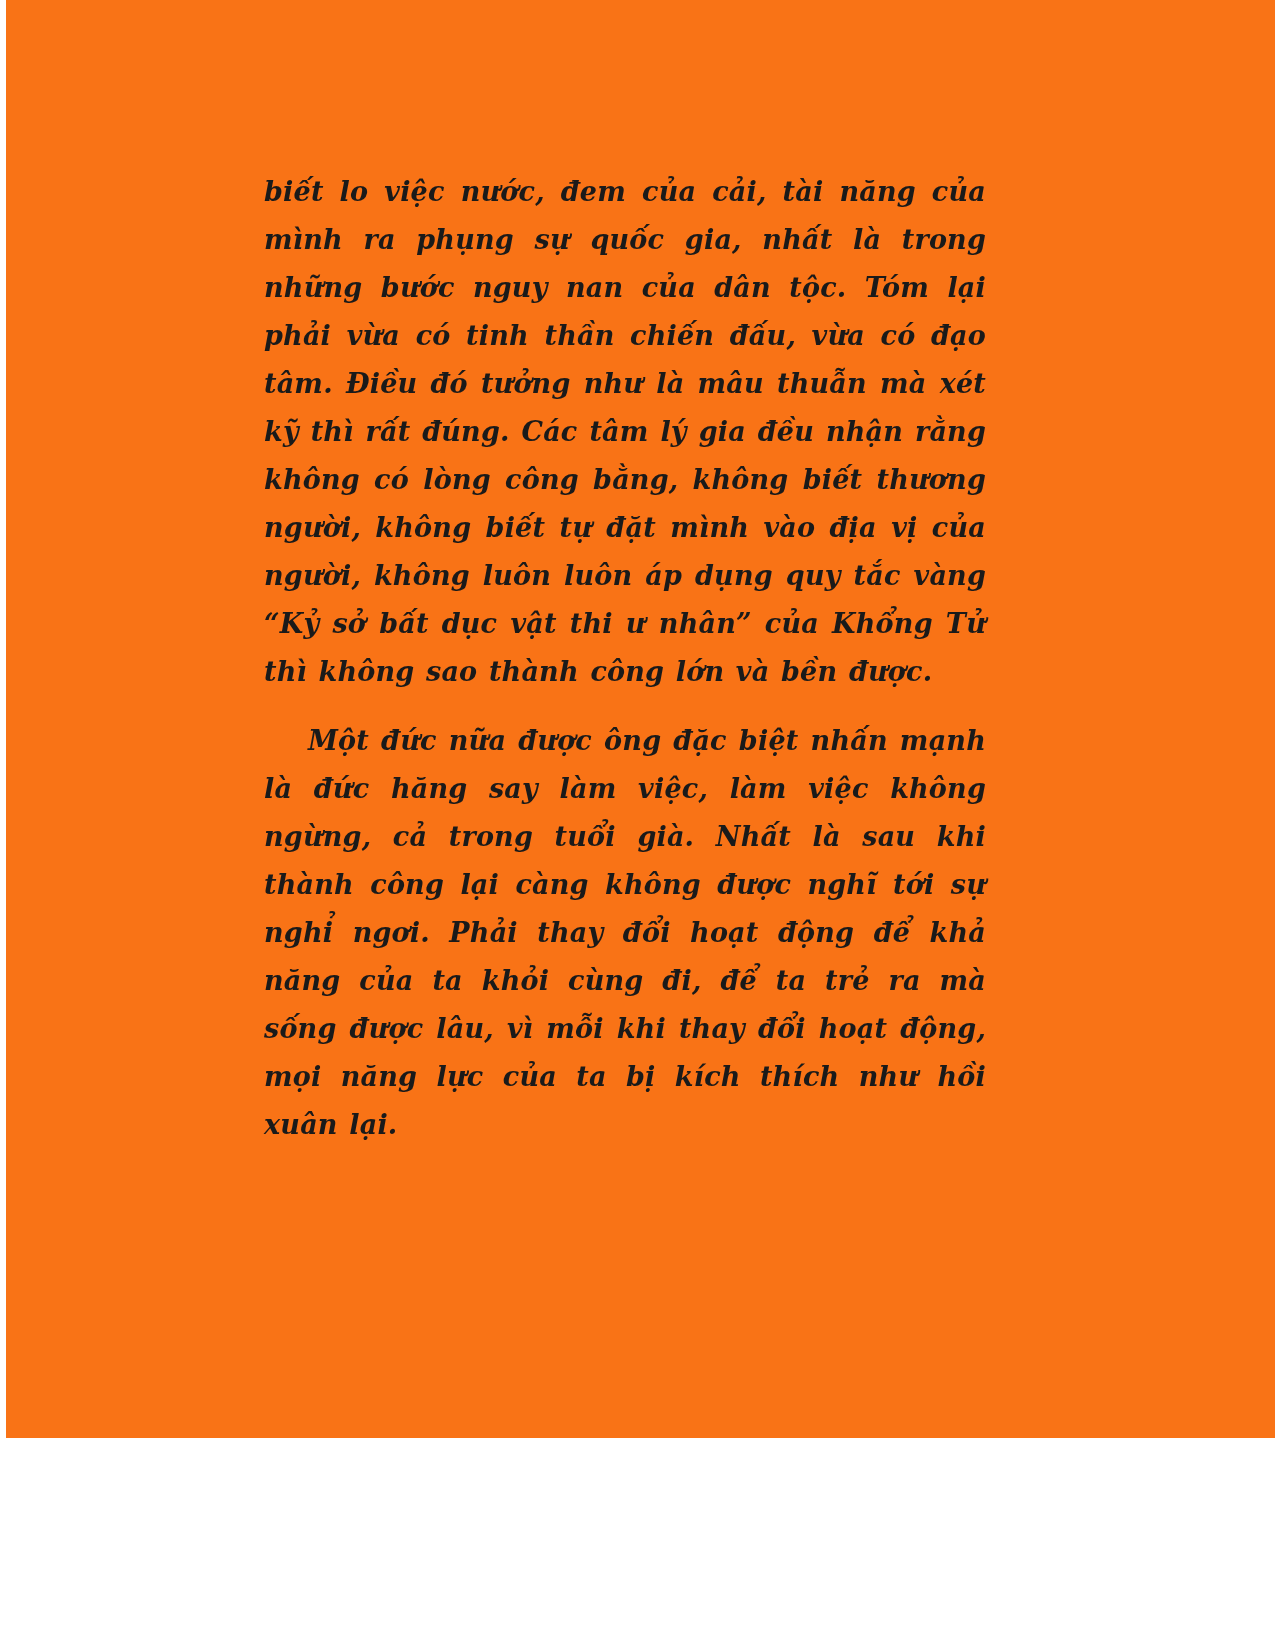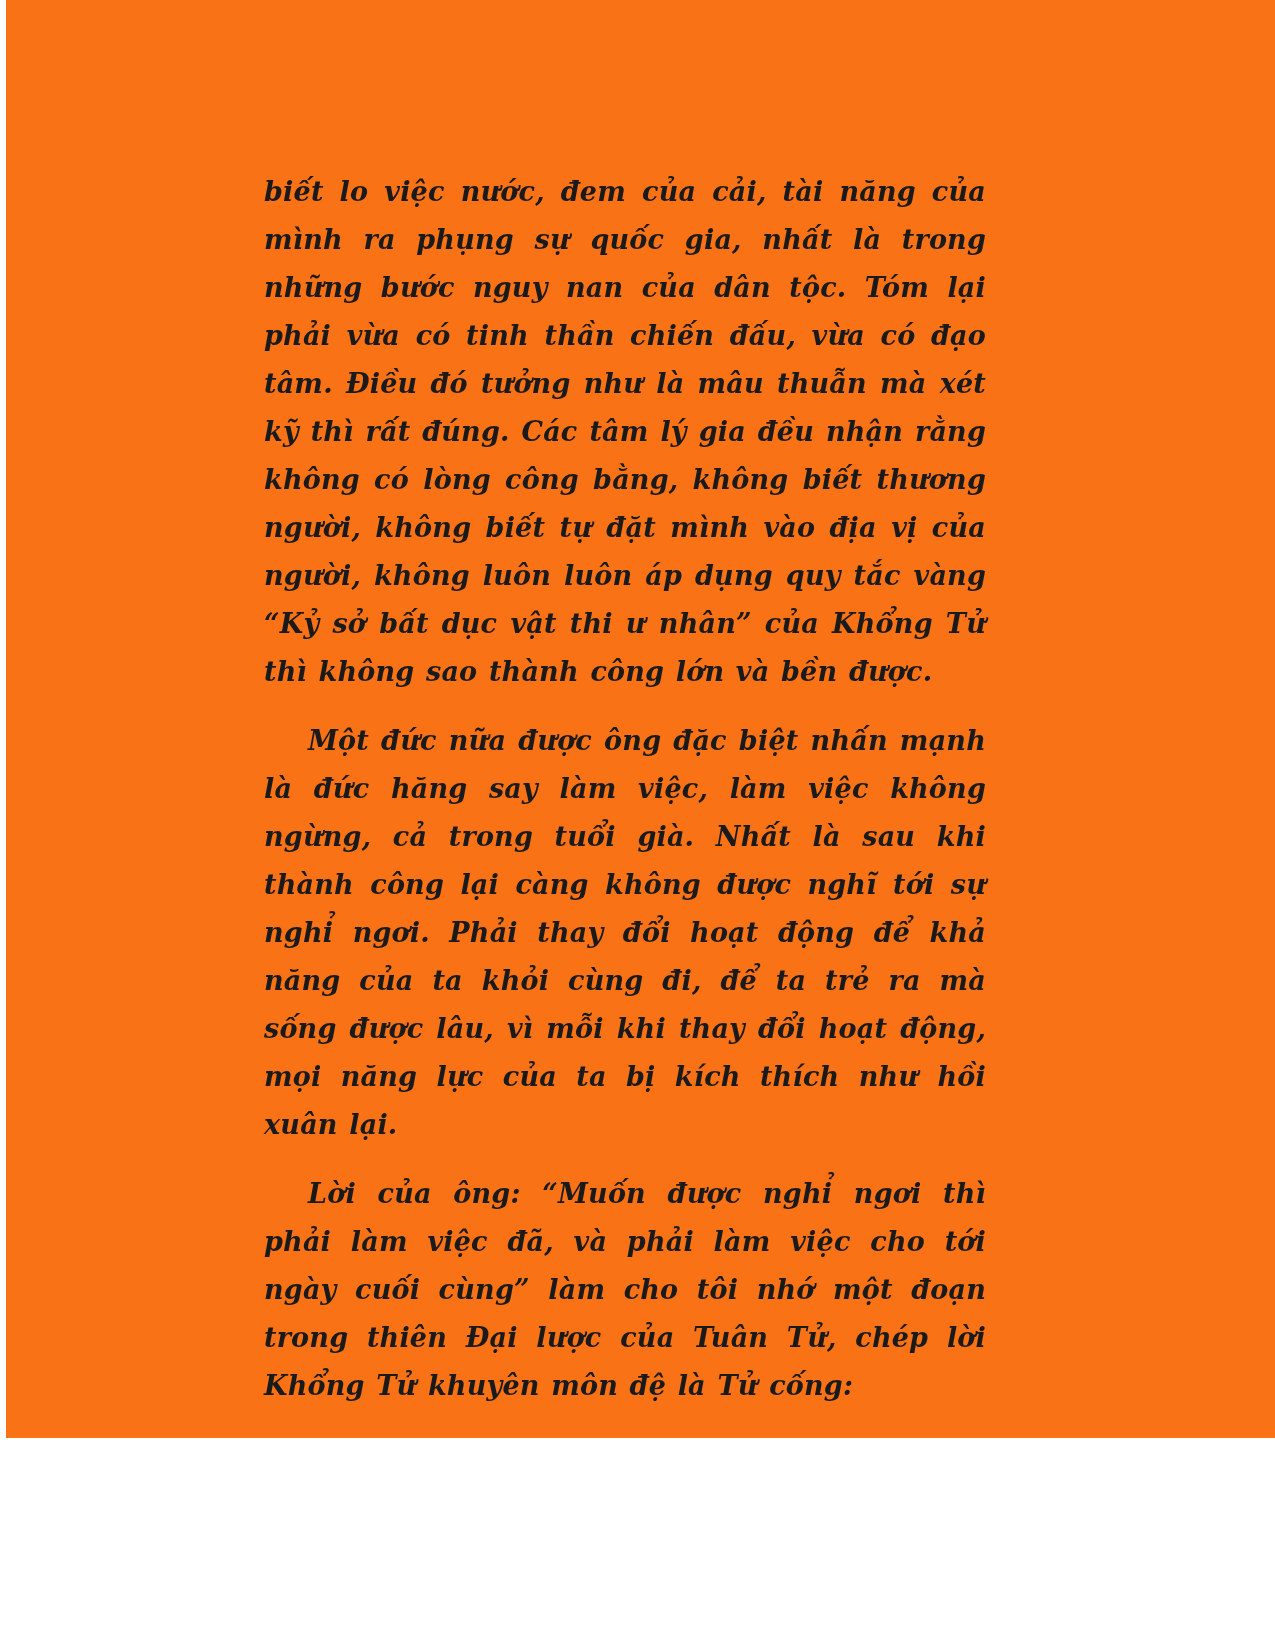--- a/index.html
+++ b/index.html
@@ -48,17 +48,16 @@
     color: #111111;
   }
 </style>
 </head>
 <body>
 
 <div class="page">
   <div class="text-block">
     <p>biết lo việc nước, đem của cải, tài năng của mình ra phụng sự quốc gia, nhất là trong những bước nguy nan của dân tộc. Tóm lại phải vừa có tinh thần chiến đấu, vừa có đạo tâm. Điều đó tưởng như là mâu thuẫn mà xét kỹ thì rất đúng. Các tâm lý gia đều nhận rằng không có lòng công bằng, không biết thương người, không biết tự đặt mình vào địa vị của người, không luôn luôn áp dụng quy tắc vàng “Kỷ sở bất dục vật thi ư nhân” của Khổng Tử thì không sao thành công lớn và bền được.</p>
     <p class="indent">Một đức nữa được ông đặc biệt nhấn mạnh là đức hăng say làm việc, làm việc không ngừng, cả trong tuổi già. Nhất là sau khi thành công lại càng không được nghĩ tới sự nghỉ ngơi. Phải thay đổi hoạt động để khả năng của ta khỏi cùng đi, để ta trẻ ra mà sống được lâu, vì mỗi khi thay đổi hoạt động, mọi năng lực của ta bị kích thích như hồi xuân lại.</p>
-    <p class="indent">Lời của ông: “Muốn được nghỉ ngơi thì phải làm việc đã, và phải làm việc cho tới ngày cuối cùng” làm cho tôi nhớ một đoạn trong thiên Đại lược của Tuân Tử, chép lời Khổng Tử khuyên môn đệ là Tử cống:</p>
   </div>
 
   <div class="page-number">19</div>
 </div>
 
 </body></html>

